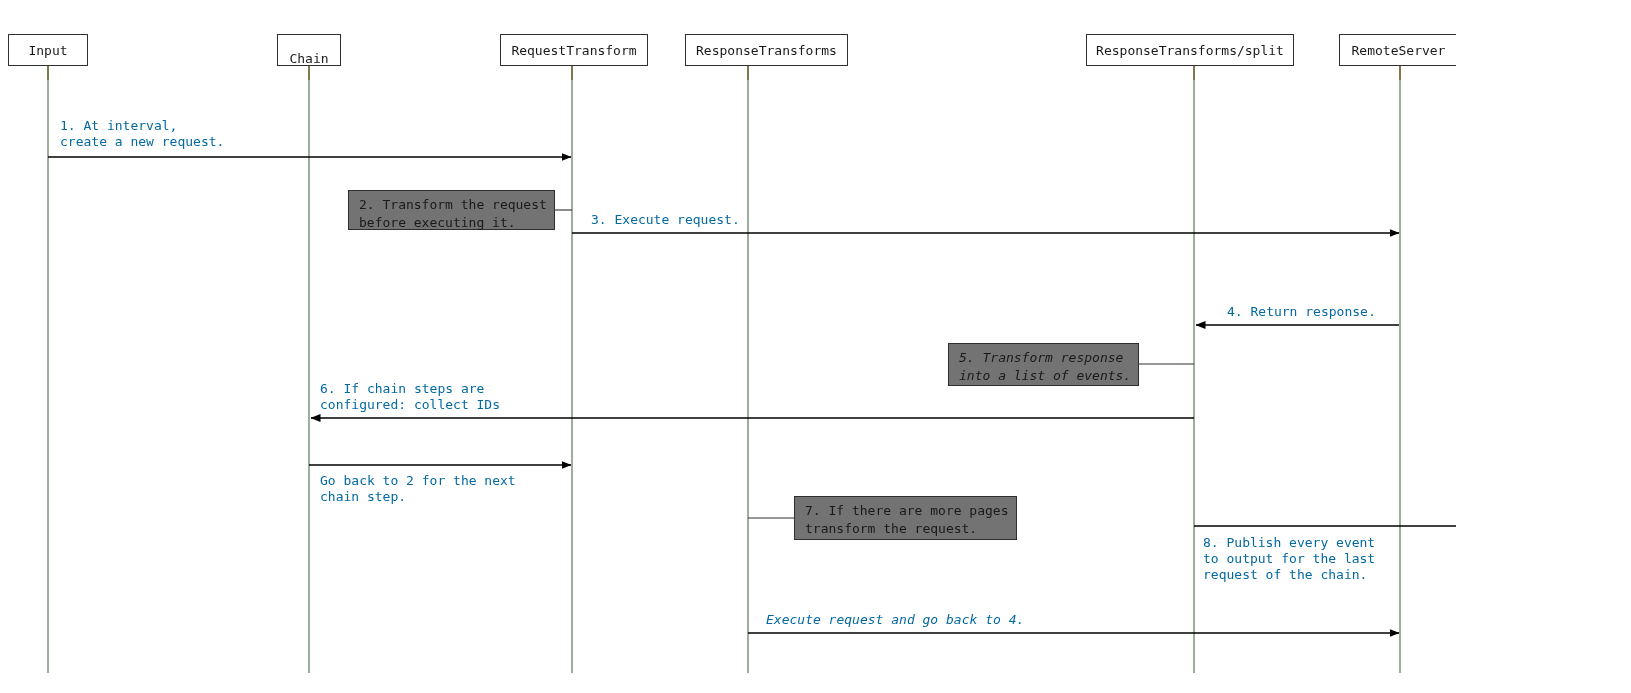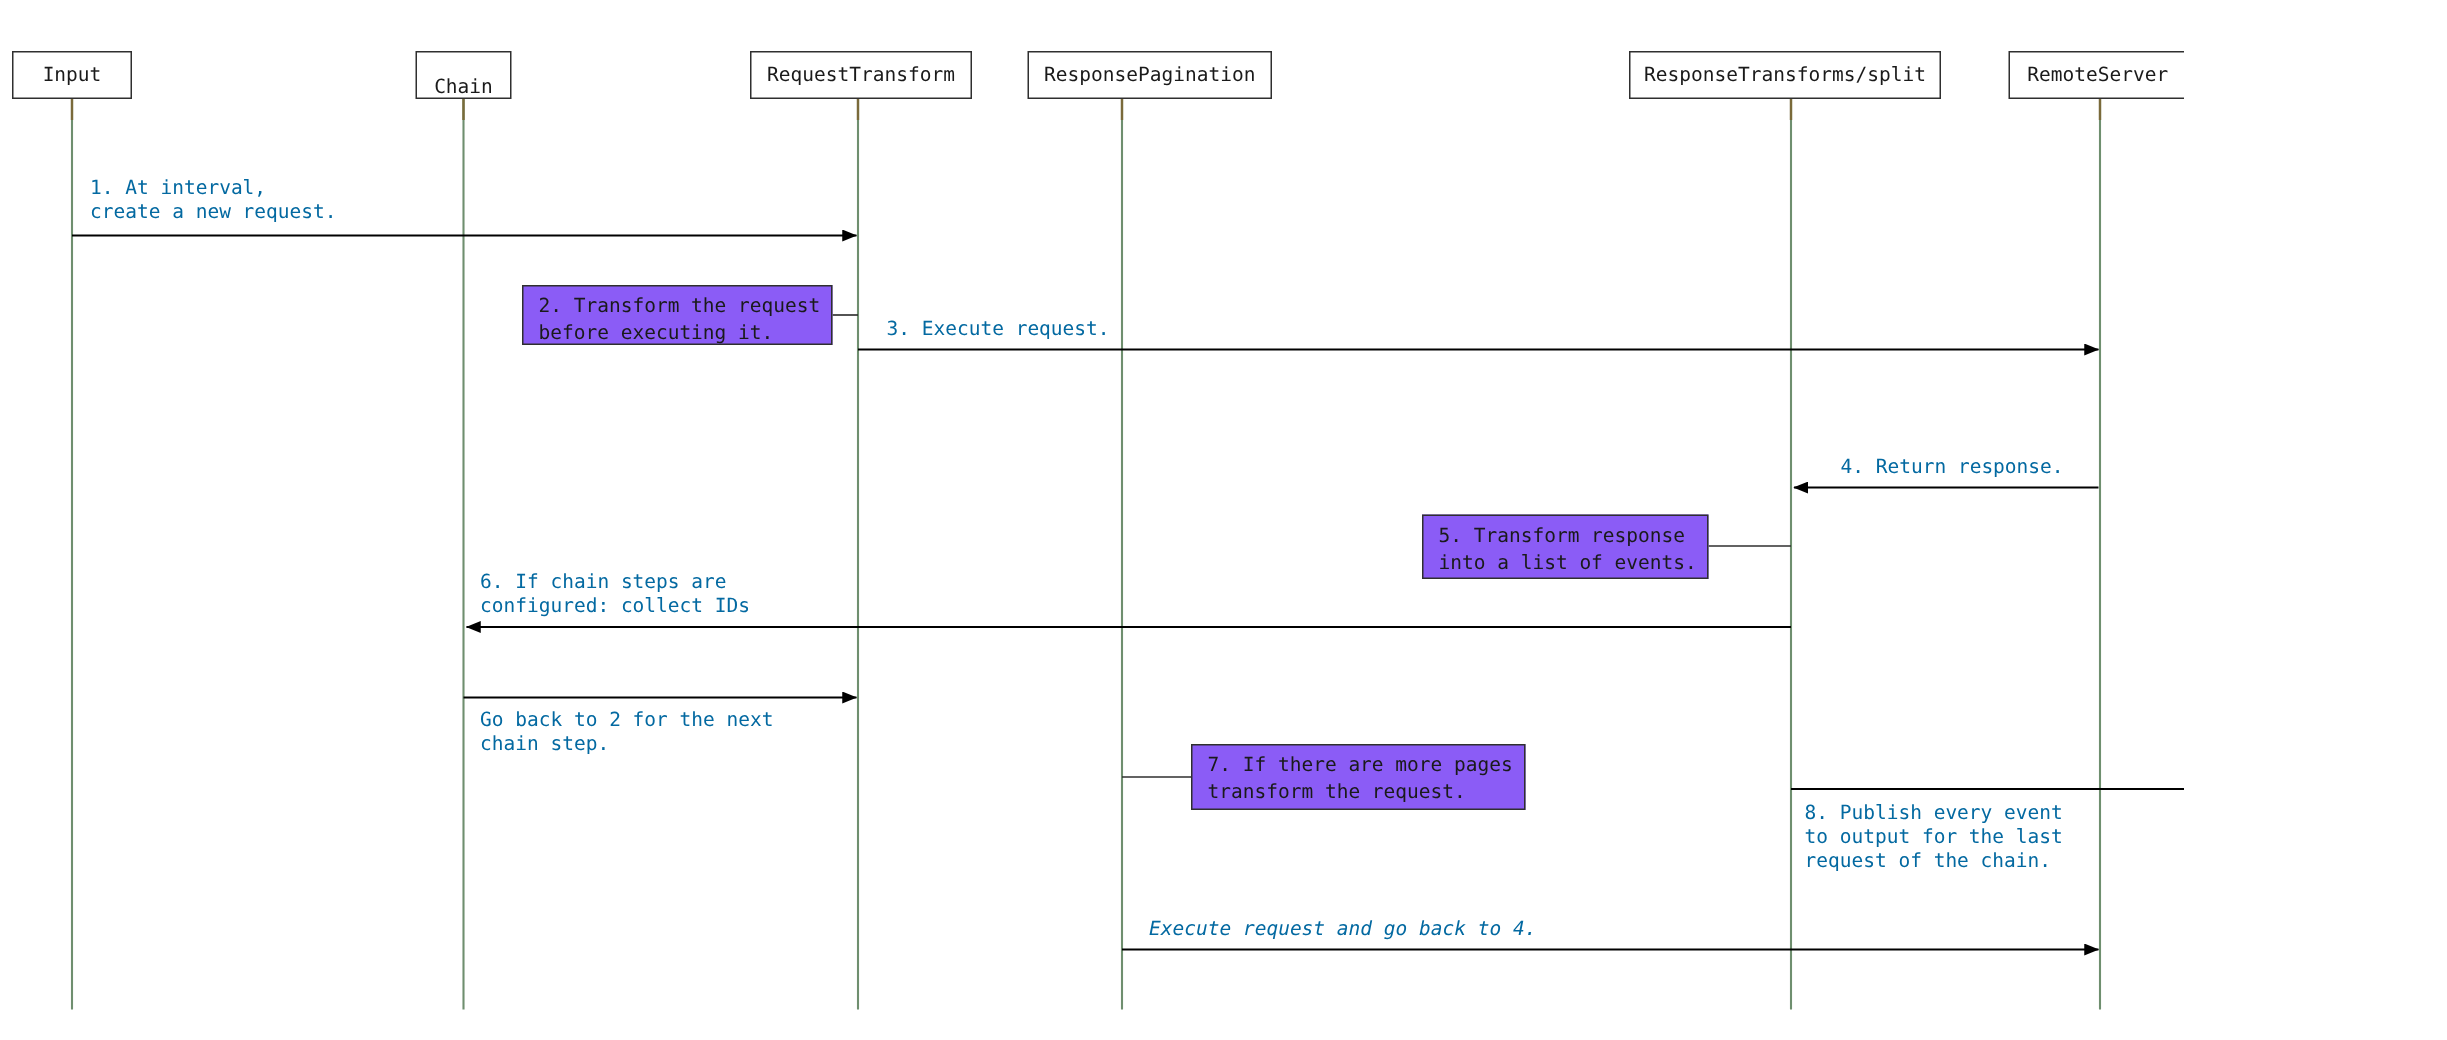--- a/index.html
+++ b/index.html
@@ -38,21 +38,21 @@
     display: flex;
     align-items: center;
     justify-content: center;
     white-space: nowrap;
     z-index: 4;
   }
   .note-box {
     position: absolute;
     box-sizing: border-box;
     border: 1px solid #2f2f2f;
-    background: #8b5cf6;
+    background: #737373;
     color: #1a1a1a;
     font-family: "DejaVu Sans Mono", monospace;
     font-size: 13px;
     line-height: 18px;
     padding: 5px 10px;
     white-space: pre;
     z-index: 5;
   }
   .msg-label {
     position: absolute;
@@ -115,36 +115,36 @@
       <div class="participant-box" style="left: 8px; top: 14px; width: 80px; height: 32px;">
         <span>Input</span>
       </div>
       <div class="participant-box" style="left: 277px; top: 14px; width: 64px; height: 32px; align-items: flex-end;">
         <span>Chain</span>
       </div>
       <div class="participant-box" style="left: 500px; top: 14px; width: 148px; height: 32px;">
         <span>RequestTransform</span>
       </div>
       <div class="participant-box" style="left: 685px; top: 14px; width: 163px; height: 32px;">
-        <span>ResponsePagination</span>
+        <span>ResponseTransforms</span>
       </div>
       <div class="participant-box" style="left: 1086px; top: 14px; width: 208px; height: 32px;">
         <span>ResponseTransforms/split</span>
       </div>
       <div class="participant-box" style="left: 1339px; top: 14px; width: 119px; height: 32px;">
         <span>RemoteServer</span>
       </div>
       <div class="participant-box" style="left: 1484px; top: 32px; width: 74px; height: 32px;">
         <span>Output</span>
       </div>
     </div>
   <div id="notes-layer">
       <div class="note-box" style="left: 348px; top: 170px; width: 207px; height: 40px;">2. Transform the request
 before executing it.</div>
-      <div class="note-box" style="left: 948px; top: 323px; width: 191px; height: 43px;">5. Transform response
+      <div class="note-box" style="left: 948px; top: 323px; width: 191px; height: 43px; font-style: italic;">5. Transform response
 into a list of events.</div>
       <div class="note-box" style="left: 794px; top: 476px; width: 223px; height: 44px;">7. If there are more pages
 transform the request.</div>
     </div>
   <div id="labels-layer">
       <div class="msg-label" style="left: 60px; top: 98px;">1. At interval,
 create a new request.</div>
       <div class="msg-label" style="left: 591px; top: 192px;">3. Execute request.</div>
       <div class="msg-label" style="left: 1227px; top: 284px;">4. Return response.</div>
       <div class="msg-label" style="left: 320px; top: 361px;">6. If chain steps are

